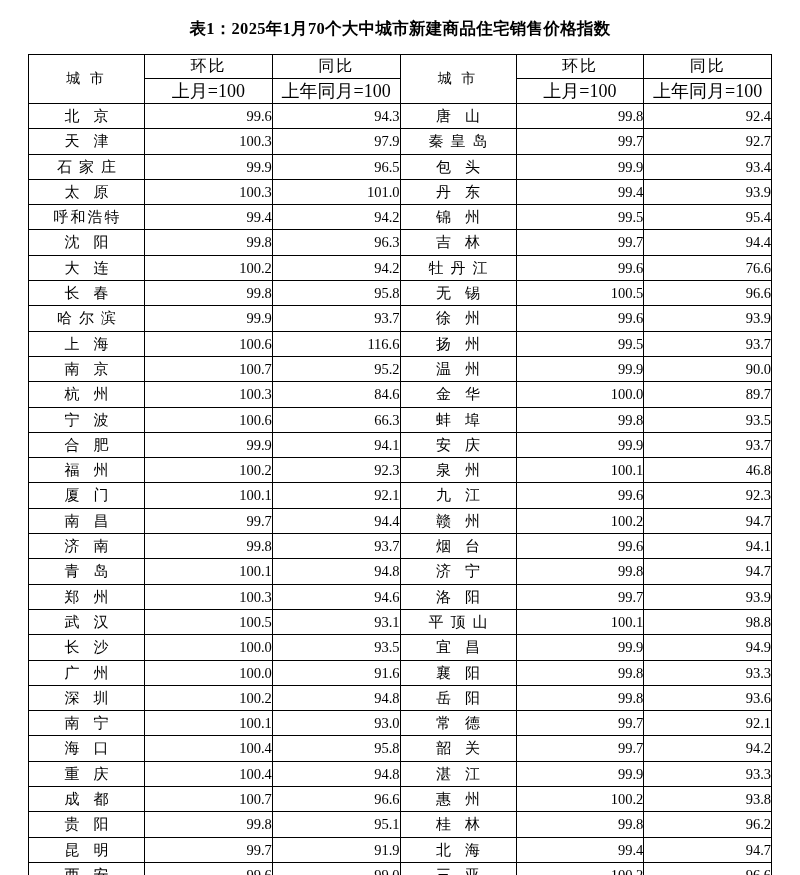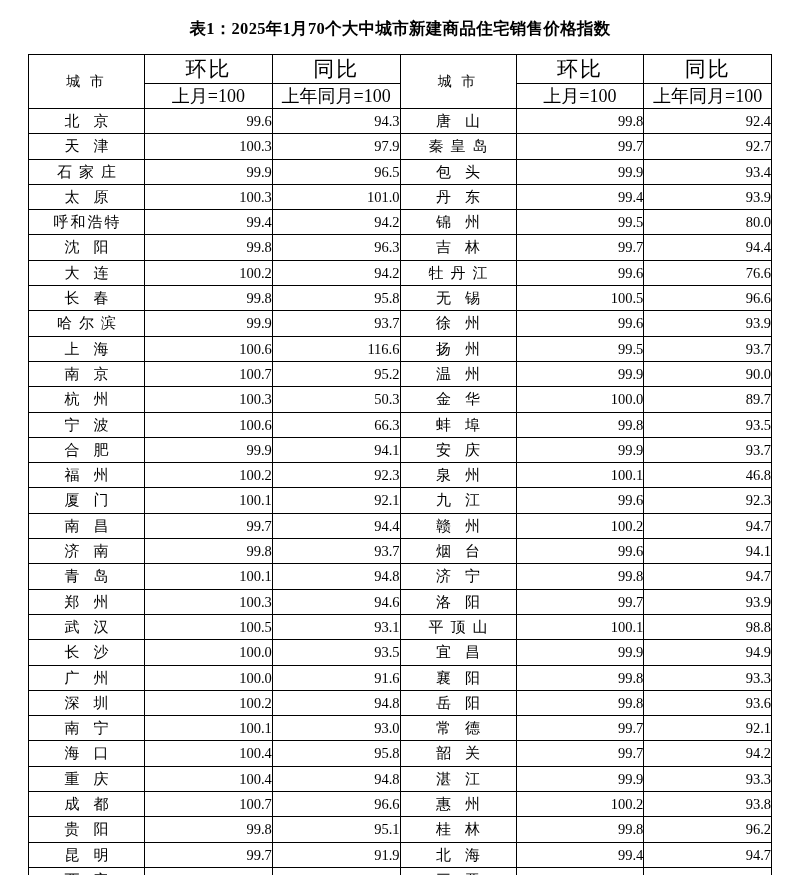--- a/index.html
+++ b/index.html
@@ -43,21 +43,21 @@
   
   .hdr-city {
     text-align: center;
     font-size: 14px;
     height: 47px;
     vertical-align: middle;
     letter-spacing: 3px;
   }
   .hdr-top {
     text-align: center;
-    font-size: 21px;
+    font-size: 16px;
     height: 23px;
     vertical-align: middle;
     letter-spacing: 2px;
   }
   .hdr-sub {
     text-align: center;
     font-size: 18px;
     height: 23px;
     vertical-align: middle;
   }
@@ -147,21 +147,21 @@
           <td class="city"><span class="sp2">丹东</span></td>
           <td class="num">99.4</td>
           <td class="num">93.9</td>
         </tr>
         <tr>
           <td class="city"><span class="sp4">呼和浩特</span></td>
           <td class="num">99.4</td>
           <td class="num">94.2</td>
           <td class="city"><span class="sp2">锦州</span></td>
           <td class="num">99.5</td>
-          <td class="num">80.0</td>
+          <td class="num">95.4</td>
         </tr>
         <tr>
           <td class="city"><span class="sp2">沈阳</span></td>
           <td class="num">99.8</td>
           <td class="num">96.3</td>
           <td class="city"><span class="sp2">吉林</span></td>
           <td class="num">99.7</td>
           <td class="num">94.4</td>
         </tr>
         <tr>
@@ -200,21 +200,21 @@
           <td class="city"><span class="sp2">南京</span></td>
           <td class="num">100.7</td>
           <td class="num">95.2</td>
           <td class="city"><span class="sp2">温州</span></td>
           <td class="num">99.9</td>
           <td class="num">90.0</td>
         </tr>
         <tr>
           <td class="city"><span class="sp2">杭州</span></td>
           <td class="num">100.3</td>
-          <td class="num">50.3</td>
+          <td class="num">84.6</td>
           <td class="city"><span class="sp2">金华</span></td>
           <td class="num">100.0</td>
           <td class="num">89.7</td>
         </tr>
         <tr>
           <td class="city"><span class="sp2">宁波</span></td>
           <td class="num">100.6</td>
           <td class="num">66.3</td>
           <td class="city"><span class="sp2">蚌埠</span></td>
           <td class="num">99.8</td>

